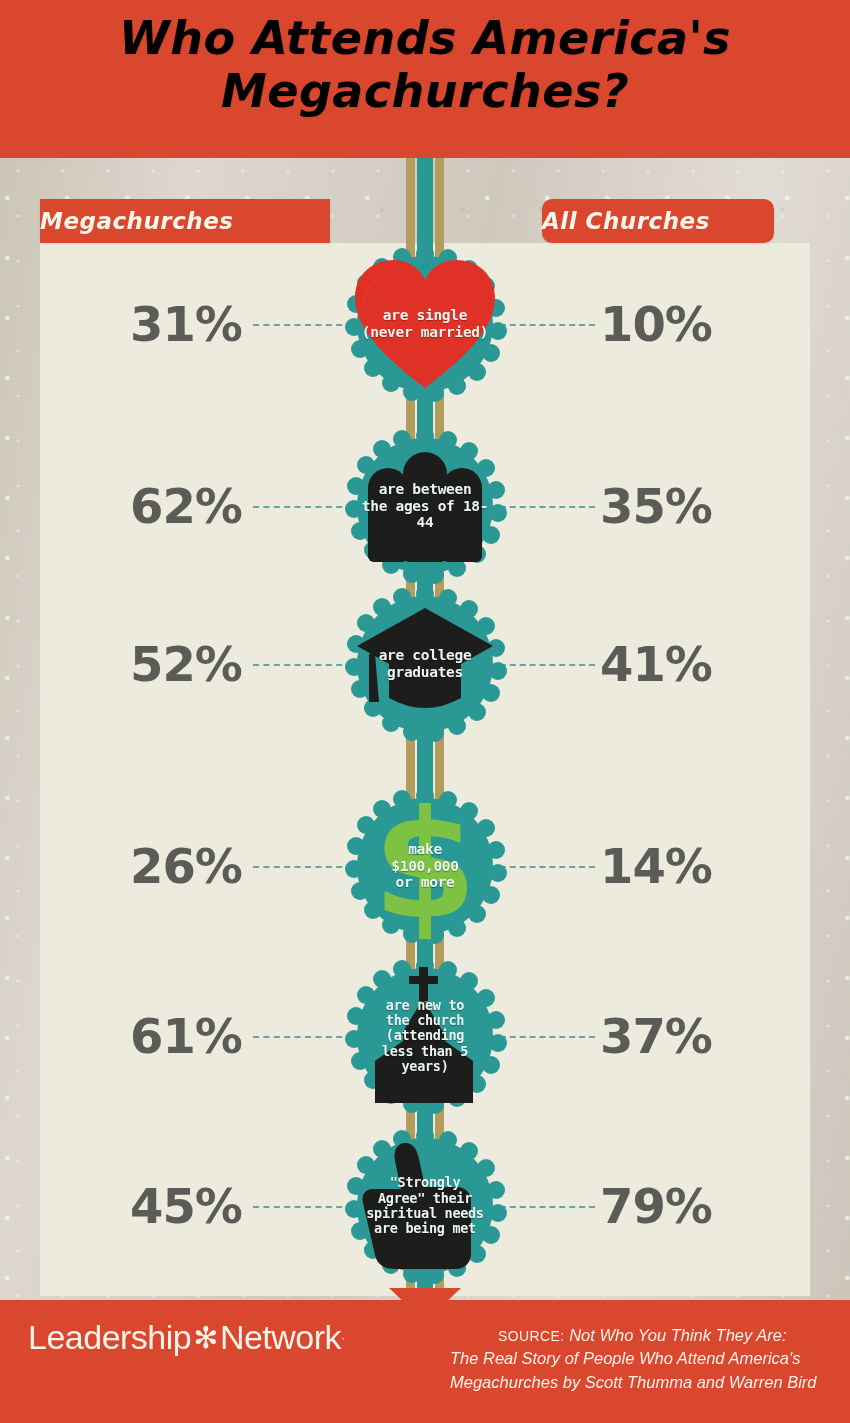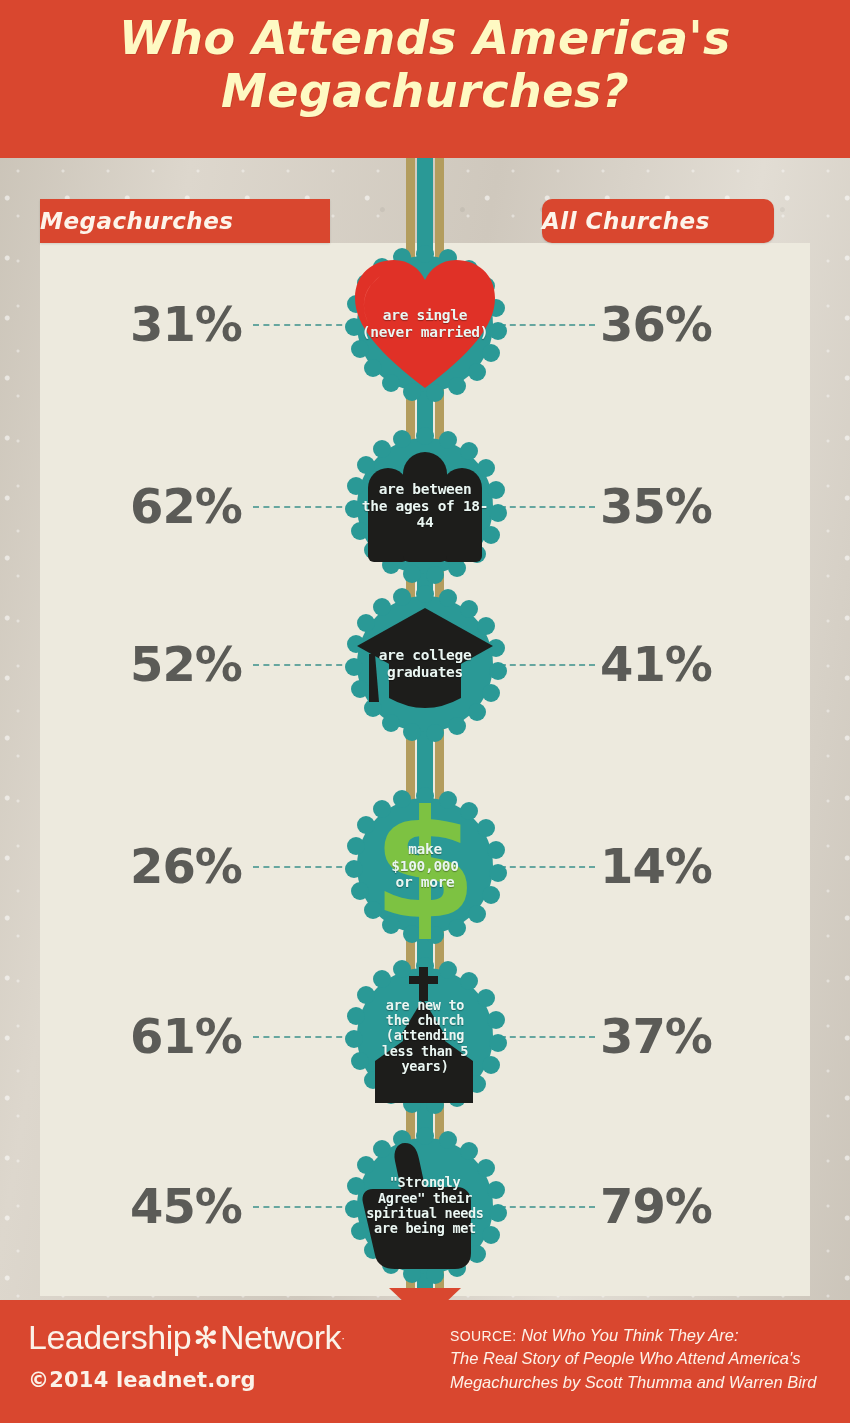--- a/index.html
+++ b/index.html
@@ -32,21 +32,21 @@
     width: 850px;
     height: 158px;
     background: #d9472f;
     z-index: 40;
   }
   .header-title {
     position: absolute;
     top: 12px; left: 0;
     width: 850px;
     text-align: center;
-    color: #fef9c3;
+    color: #000000;
     font-family: "DejaVu Sans", sans-serif;
     font-weight: bold;
     font-size: 46px;
     line-height: 1.15;
     letter-spacing: .5px;
     font-style: italic;
     text-shadow: 1px 1px 0 rgba(0,0,0,.08);
   }
   .header-title .line2 { display: block; }
 
@@ -244,20 +244,21 @@
     font-family: "Liberation Sans", sans-serif;
     font-size: 16.5px;
     font-style: italic;
     line-height: 1.42;
   }
   .source .src-label {
     font-style: normal;
     font-variant: small-caps;
     font-size: 14px;
     letter-spacing: .4px;
+    margin-left: 48px;
   }
 </style>
 </head>
 <body>
 
 <div id="infographic">
 
   <div class="stem">
     <div class="gold-l"></div>
     <div class="gold-r"></div>
@@ -278,21 +279,21 @@
     <span>Megachurches</span>
   </div>
   <div class="col-tab col-tab-right">
     <span>All Churches</span>
   </div>
 
   <div class="row" style="top:236px">
     <div class="pct pct-left">31%</div>
     <div class="dash dash-left"></div>
     <div class="dash dash-right"></div>
-    <div class="pct pct-right">36%</div>
+    <div class="pct pct-right">10%</div>
 
     <div class="badge">
       <svg class="scallop" viewBox="0 0 164 164">
         <g fill="#2a9996">
           <circle cx="82" cy="82" r="68"></circle>
           <g id="sc1"></g>
         </g>
         <g fill="#2a9996">
           <circle cx="82" cy="12" r="9"></circle>
             <circle cx="105" cy="16" r="9"></circle>
@@ -550,21 +551,20 @@
 
   <div class="stem-point"></div>
 
   <div class="footer-band">
     <div class="brand">
       <span>Leadership</span>
       <span class="mark">✻</span>
       <span>Network</span>
       <span class="tm">·</span>
     </div>
-    <div class="copyright">©2014  leadnet.org</div>
     <div class="source">
       <span class="src-label">SOURCE:</span><span> Not Who You Think They Are:</span><br>
       <span>The Real Story of People Who Attend America's</span><br>
       <span>Megachurches by Scott Thumma and Warren Bird</span>
     </div>
   </div>
 
 </div>
 
 </body></html>

